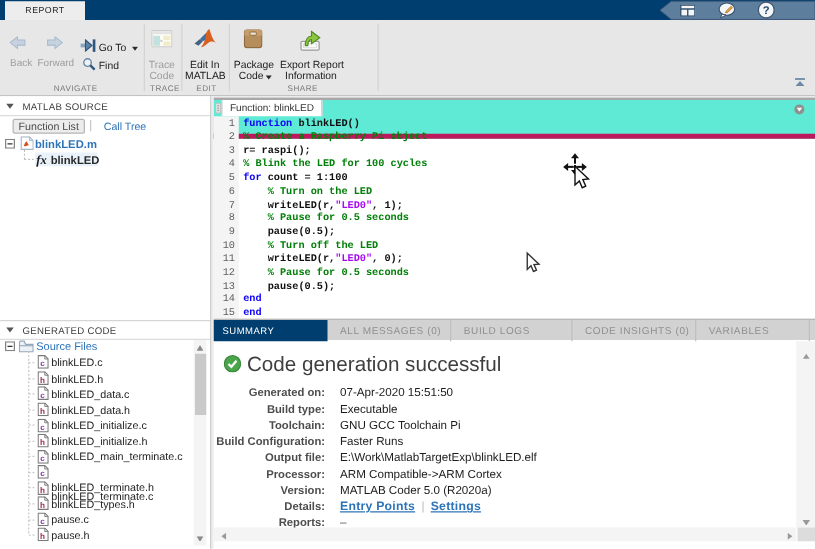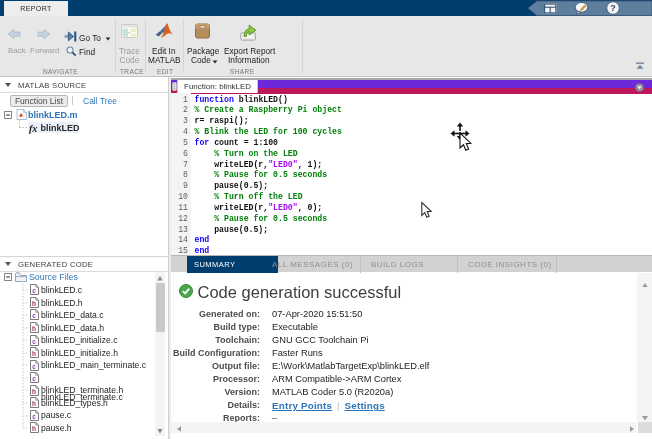--- a/index.html
+++ b/index.html
@@ -24,41 +24,41 @@
   border-left:1px solid #cfcfcf; }
 .phead { position:absolute; left:0; width:168px; height:13px; }
 .phead .tri { position:absolute; left:5px; top:3px; width:0; height:0;
   border-left:3.5px solid transparent; border-right:3.5px solid transparent; border-top:4.5px solid #555; }
 .phead .ptxt { position:absolute; left:18px; top:0.5px; font-size:7.7px; letter-spacing:0.25px; color:#3c3c3c; }
 
 .trow { position:absolute; white-space:nowrap; font-size:8.6px; color:#242424; }
 
 #codepanel { position:absolute; left:171px; top:78px; width:481px; height:177px; background:#fff;
   border-top:2px solid #a8a8a8; }
-#codetabs { position:absolute; left:0; top:0; width:481px; height:14px; background:#6d28d9;
-  border-bottom:6px solid #be185d; }
+#codetabs { position:absolute; left:0; top:0; width:481px; height:31px; background:#5eead4;
+  border-bottom:4px solid #be185d; }
 #functab { position:absolute; left:6px; top:0; width:81px; height:13px; background:#fff;
   border-left:1px solid #c6c6c6; border-right:1px solid #c6c6c6;
   font-size:8px; color:#333; line-height:13px; padding-left:6px; }
 #gutter { position:absolute; left:0; top:13px; width:20px; height:164px; background:#f4f4f4; }
 #code { position:absolute; left:0px; top:14.5px; width:481px;
   font-family:"Liberation Mono", monospace; font-size:8.2px; font-weight:bold;
   line-height:10.85px; white-space:pre; }
 #code .ln { display:inline-block; width:17px; text-align:right; color:#5f5f5f; font-weight:normal; margin-right:6.5px; }
 #code .kw { color:#0e00ff; }
 #code .cm { color:#028009; }
 #code .st { color:#a709f5; }
 #code .pl { color:#101010; }
 
 #sumpanel { position:absolute; left:171px; top:255px; width:481px; height:184px; background:#fff; }
 #sumtabs { position:absolute; left:0; top:0; width:481px; height:17px; background:#d2d2d2;
   border-top:1px solid #b8b8b8; }
 .stab { position:absolute; top:0; height:17px; font-size:8px; letter-spacing:0.5px; color:#8f8f8f;
   line-height:17px; padding-left:10px; border-right:1px solid #c0c0c0; }
-#stab1 { left:16px; width:91px; background:#003e6f; color:#fff; border-right:none; padding-left:7px; font-size:7.6px; letter-spacing:0.4px; }
+#stab1 { left:0; width:91px; background:#003e6f; color:#fff; border-right:none; padding-left:7px; font-size:7.6px; letter-spacing:0.4px; }
 .slab { position:absolute; right:392px; font-weight:bold; color:#4d4d4d; text-align:right; white-space:nowrap; font-size:9px;}
 .sval { position:absolute; left:101px; color:#1c1c1c; white-space:nowrap; font-size:9.3px;}
 .slink { color:#2e74b8; font-weight:bold; text-decoration:underline; font-size:9.8px; letter-spacing:0.2px; }
 
 .sbtrack { position:absolute; background:#f4f4f4; }
 </style>
 </head>
 <body>
 <div id="win">
 
@@ -359,20 +359,21 @@
 <span class="ln">14</span><span class="kw">end</span>
 <span class="ln">15</span><span class="kw">end</span></div>
 </div>
 
 <div id="sumpanel">
   <div id="sumtabs">
     <div class="stab" id="stab1">SUMMARY</div>
     <div class="stab" style="left:91px;width:99px;">ALL MESSAGES (0)</div>
     <div class="stab" style="left:190px;width:97px;">BUILD LOGS</div>
     <div class="stab" style="left:287px;width:99px;">CODE INSIGHTS (0)</div>
+    <div class="stab" style="left:386px;width:91px;">VARIABLES</div>
   </div>
   <svg class="abs" style="left:7.5px;top:28.5px" width="14" height="14" viewBox="0 0 14 14">
     <circle cx="7" cy="7" r="6.5" fill="#4ba64b" stroke="#3a883a" stroke-width="1"></circle>
     <polyline points="3.8,7.2 6.1,9.4 10.2,4.6" fill="none" stroke="#fff" stroke-width="1.8"></polyline>
   </svg>
   <div class="abs" style="left:26.5px;top:28px;font-size:16.5px;color:#3f3f3f;white-space:nowrap;text-align:center;">Code generation successful</div>
   <div class="slab" style="top:53.5px;">Generated on:</div>
       <div class="sval" style="top:53.5px;">07-Apr-2020 15:51:50</div>
   <div class="slab" style="top:66.6px;">Build type:</div>
       <div class="sval" style="top:66.6px;">Executable</div>

